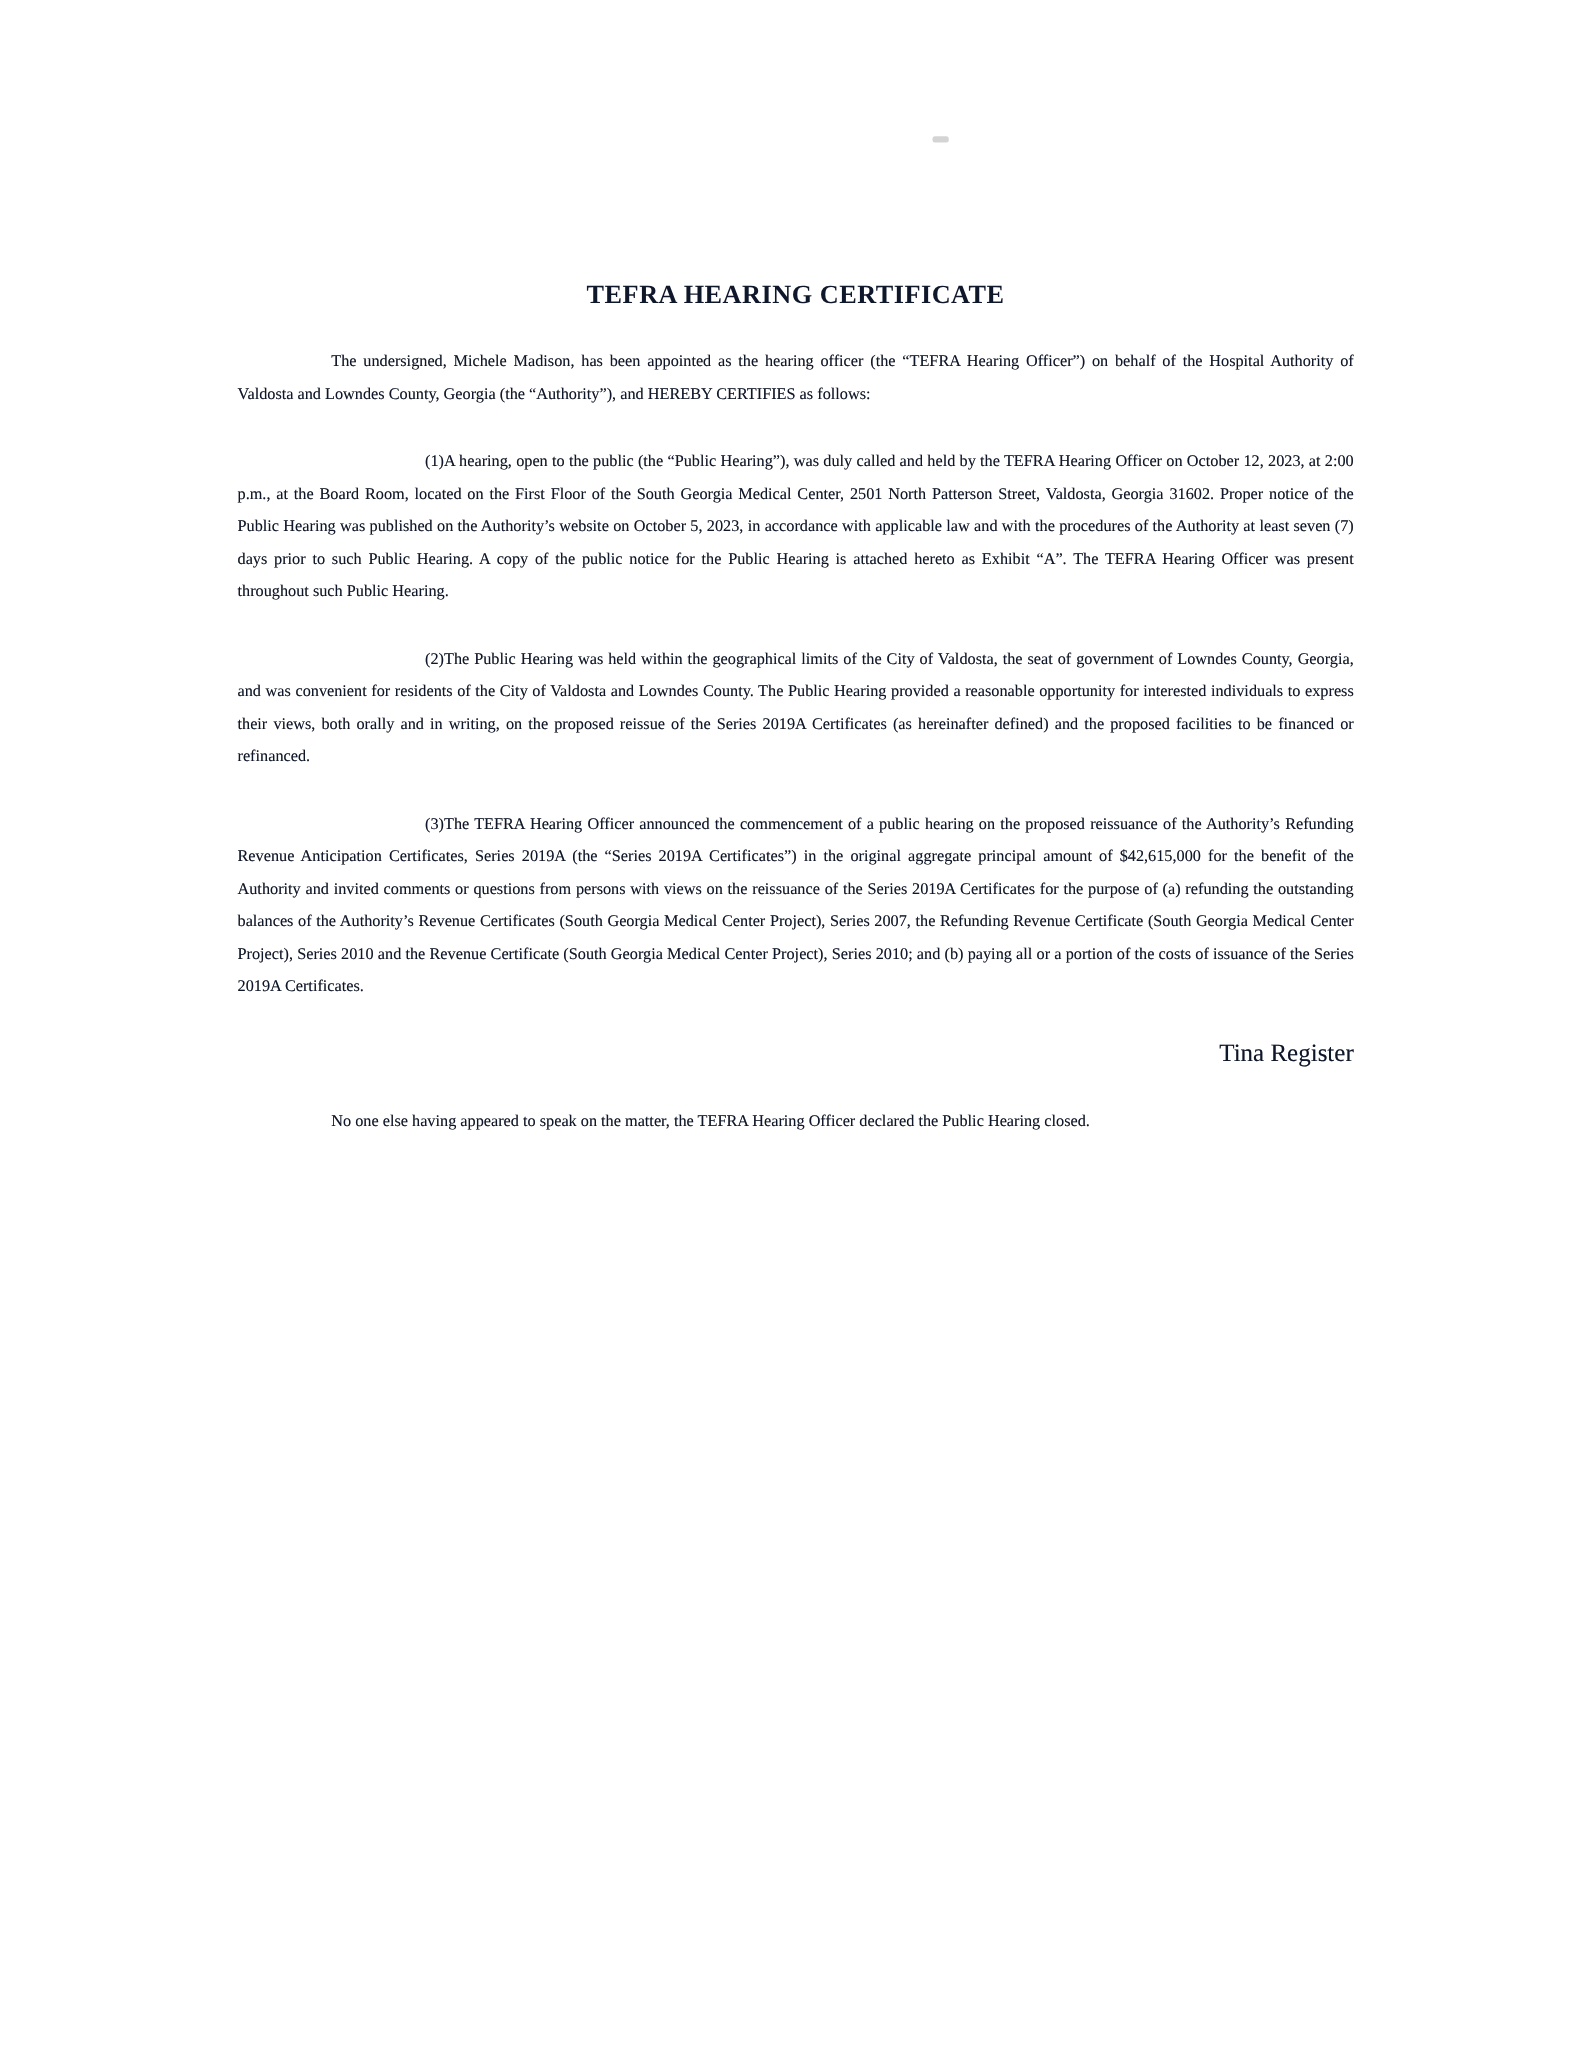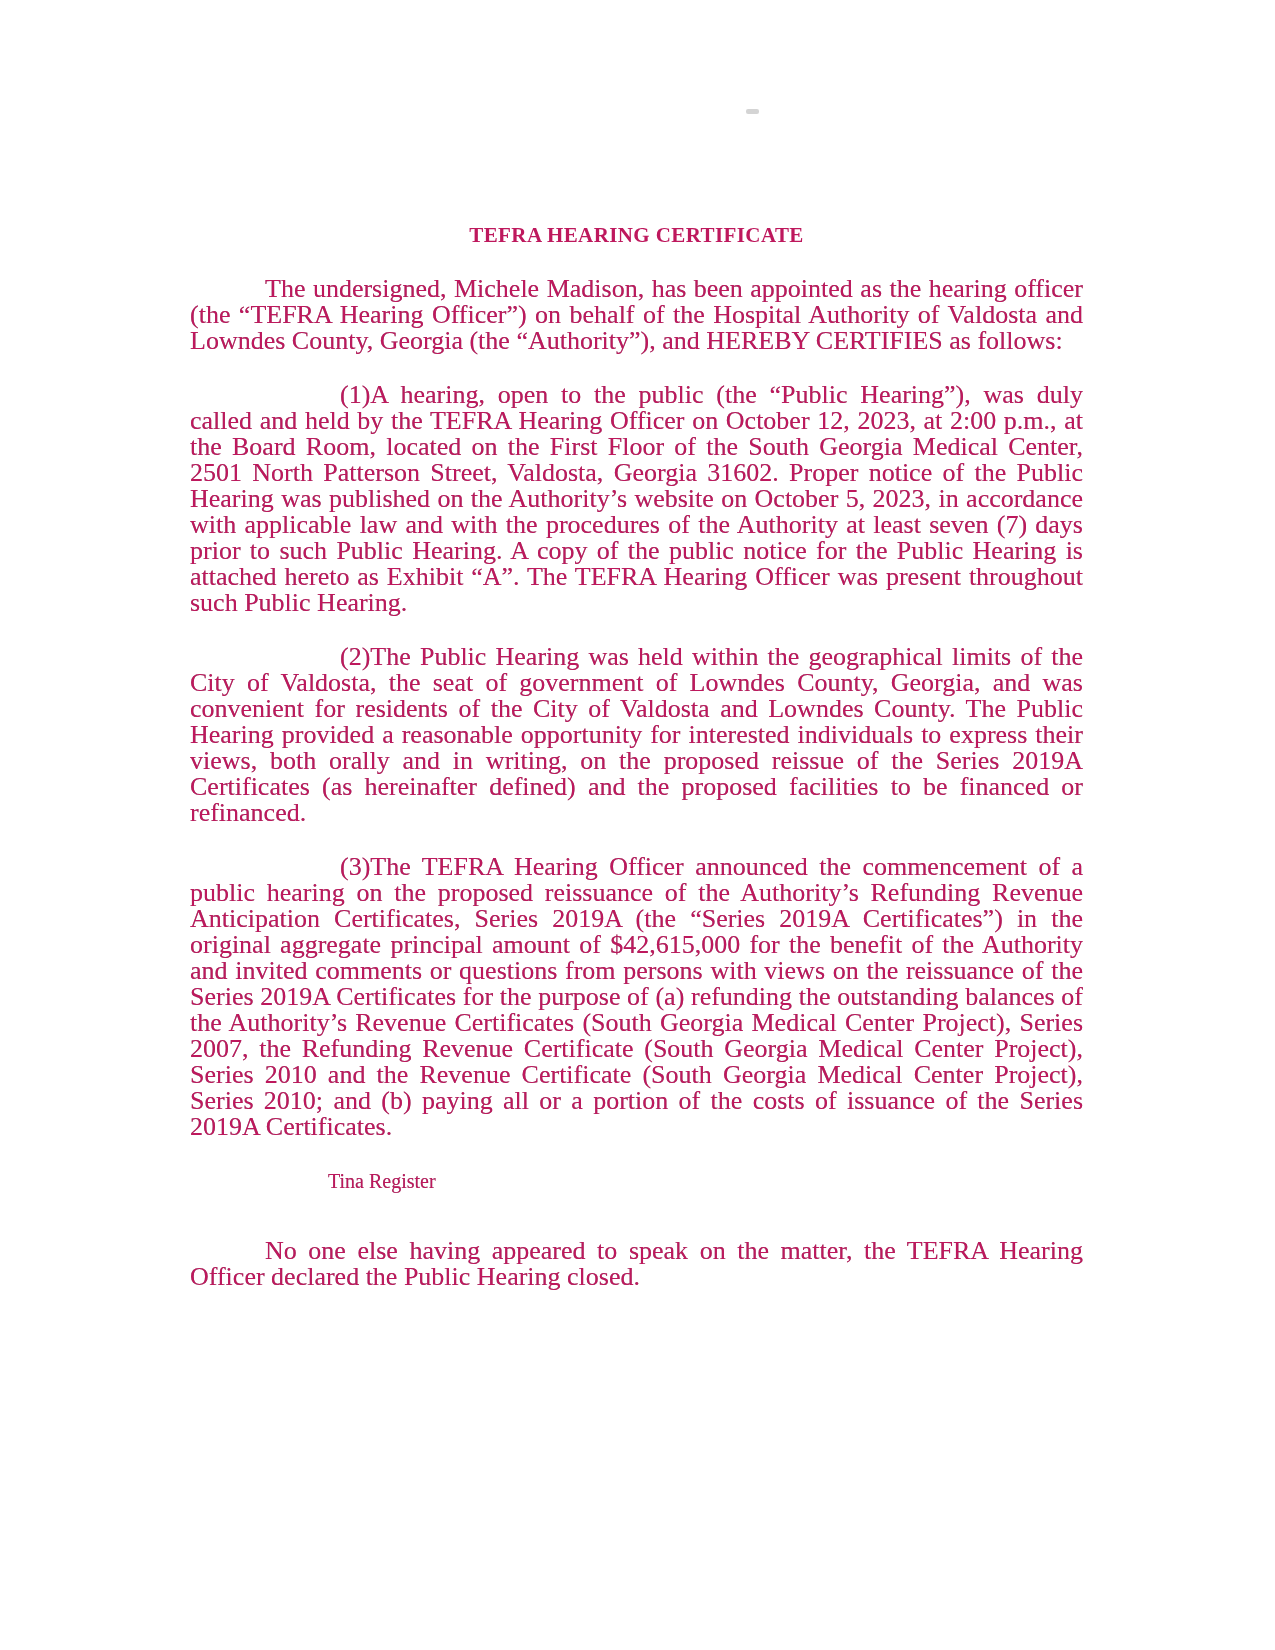--- a/index.html
+++ b/index.html
@@ -6,21 +6,21 @@
     margin: 0;
     padding: 0;
     background: #e8e8e8;
   }
   .page {
     position: relative;
     width: 1275px;
     height: 1650px;
     background: #ffffff;
     font-family: "Liberation Serif", serif;
-    color: #be185d;
+    color: #0f172a;
     overflow: hidden;
     margin: 0 auto;
   }
   .scan-mark {
     position: absolute;
     left: 746px;
     top: 109px;
     width: 13px;
     height: 5px;
     background: #c9c9c9;
@@ -35,39 +35,40 @@
   }
   .doc-title {
     font-size: 21px;
     line-height: 26px;
     font-weight: bold;
     text-align: center;
     letter-spacing: 0.4px;
     margin: 0 0 28px 0;
   }
   .para {
-    font-size: 26px;
+    font-size: 13px;
     line-height: 26px;
     text-align: justify;
     margin: 0 0 28px 0;
     text-shadow: 0 0 0.5px rgba(20,20,20,0.45);
   }
   .indent {
     text-indent: 75px;
   }
   .pnum {
     display: inline-block;
     min-width: 64px;
   }
   .attendee {
     font-size: 20px;
     line-height: 26px;
-    margin: 0 0 44px 0;
+    margin: 0 0 28px 0;
     padding-left: 138px;
     text-shadow: 0 0 0.5px rgba(20,20,20,0.45);
+    text-align: right;
   }
 </style>
 </head>
 <body>
 
 <div class="page">
 
   <div class="scan-mark"></div>
 
   <div class="content">

